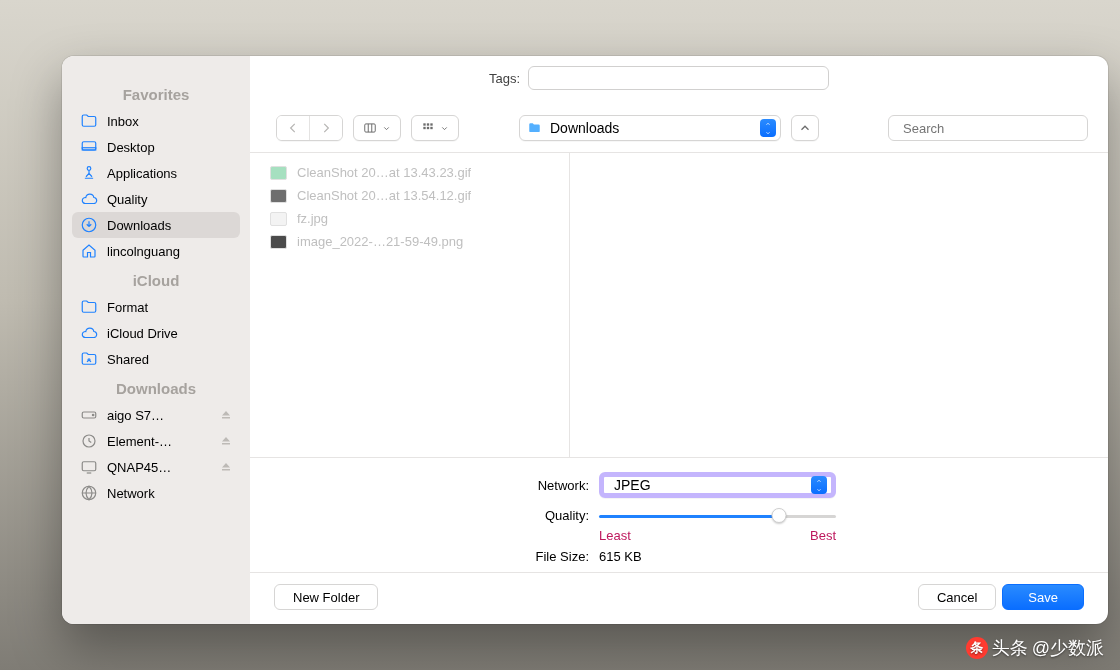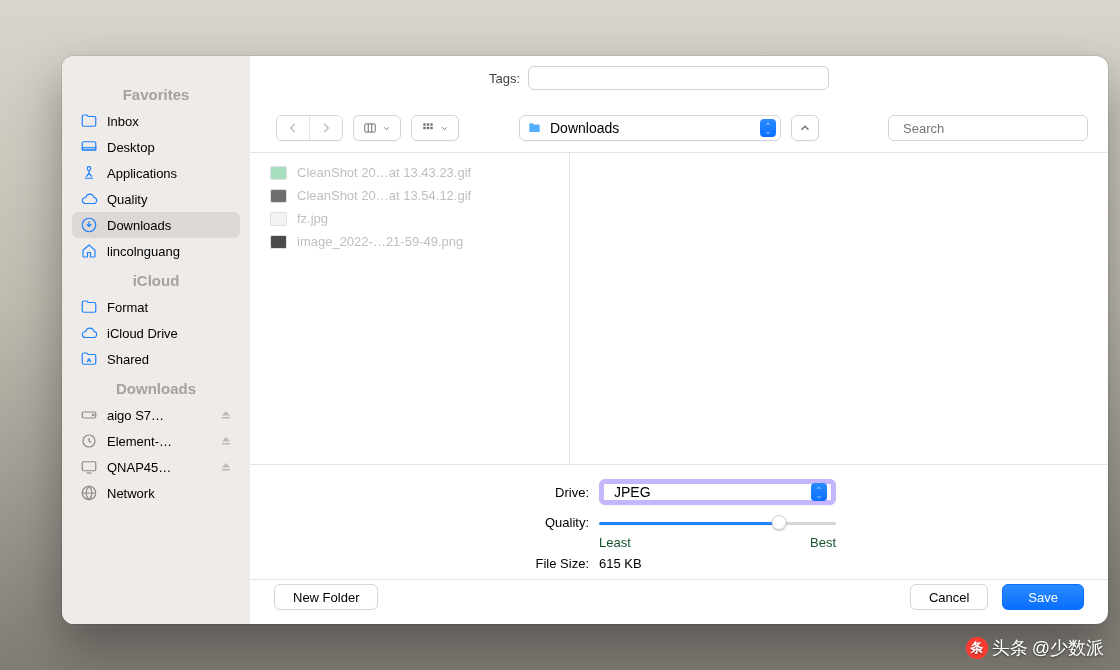--- a/index.html
+++ b/index.html
@@ -105,27 +105,27 @@
   .format-popup .txt { flex:1; font-size:14px; }
 
   .quality-row { display:flex; align-items:flex-start; gap:10px; margin-top:10px;}
   .quality-row .lbl { width:315px; text-align:right; font-size:13px; }
   .slider { position:relative; width:237px; height:16px; }
   .track { position:absolute; left:0; right:0; top:7px; height:3px; border-radius:2px;
     background:linear-gradient(to right,#1f82ff 0 76%, #d6d5d4 76% 100%);
   }
   .knob { position:absolute; top:0; left:76%; transform:translateX(-50%);
     width:15px; height:15px; border-radius:50%; background:#fff; border:1px solid #cfcfcf; box-shadow:0 1px 2px rgba(0,0,0,.2);}
-  .slider-labels { display:flex; width:237px; justify-content:space-between; font-size:13px; color:#14532d; margin-left:325px; margin-top:4px;align-items:center; }
+  .slider-labels { display:flex; width:237px; justify-content:space-between; font-size:13px; color:#be185d; margin-left:325px; margin-top:4px;align-items:center; }
   .filesize-row { display:flex; align-items:center; gap:10px; margin-top:6px; font-size:13px;}
   .filesize-row .lbl { width:315px; text-align:right; }
 
   
   .footer {
-    display:flex; align-items:center; padding:4px 24px 14px 24px; gap:14px;
+    display:flex; align-items:center; padding:11px 24px 14px 24px; gap:6px;
     border-top:1px solid #e6e4e3;
   }
   .btn-default, .btn-primary, .btn-plain {
     height:26px; border-radius:6px; border:1px solid #d6d5d4; background:#fff;
     font-size:13px; padding:0 18px;
   }
   .footer .spacer { flex:1; }
   .btn-primary { background:linear-gradient(#2a8bff,#0a6eff); border-color:#0a6eff; color:#fff; padding:0 25px;}
 
   .watermark {
@@ -350,21 +350,21 @@
         <div class="file-row">
           <div class="thumb" style="background:#4b4b4b;border:1px solid #e0e0e0"></div>
           <span>image_2022-…21-59-49.png</span>
         </div>
       </div>
       <div class="col2"></div>
     </div>
 
     <div class="bottom">
       <div class="format-row">
-        <div class="lbl">Drive:</div>
+        <div class="lbl">Network:</div>
         <div class="format-popup">
           <span class="txt">JPEG</span>
           <div class="stepper-blue">
             <div>
                 <svg viewBox="0 0 24 24" fill="none" stroke="currentColor" stroke-width="3">
                   <path d="M6 15l6-6 6 6"></path>
                 </svg>
               </div>
             <div>
                 <svg viewBox="0 0 24 24" fill="none" stroke="currentColor" stroke-width="3">

